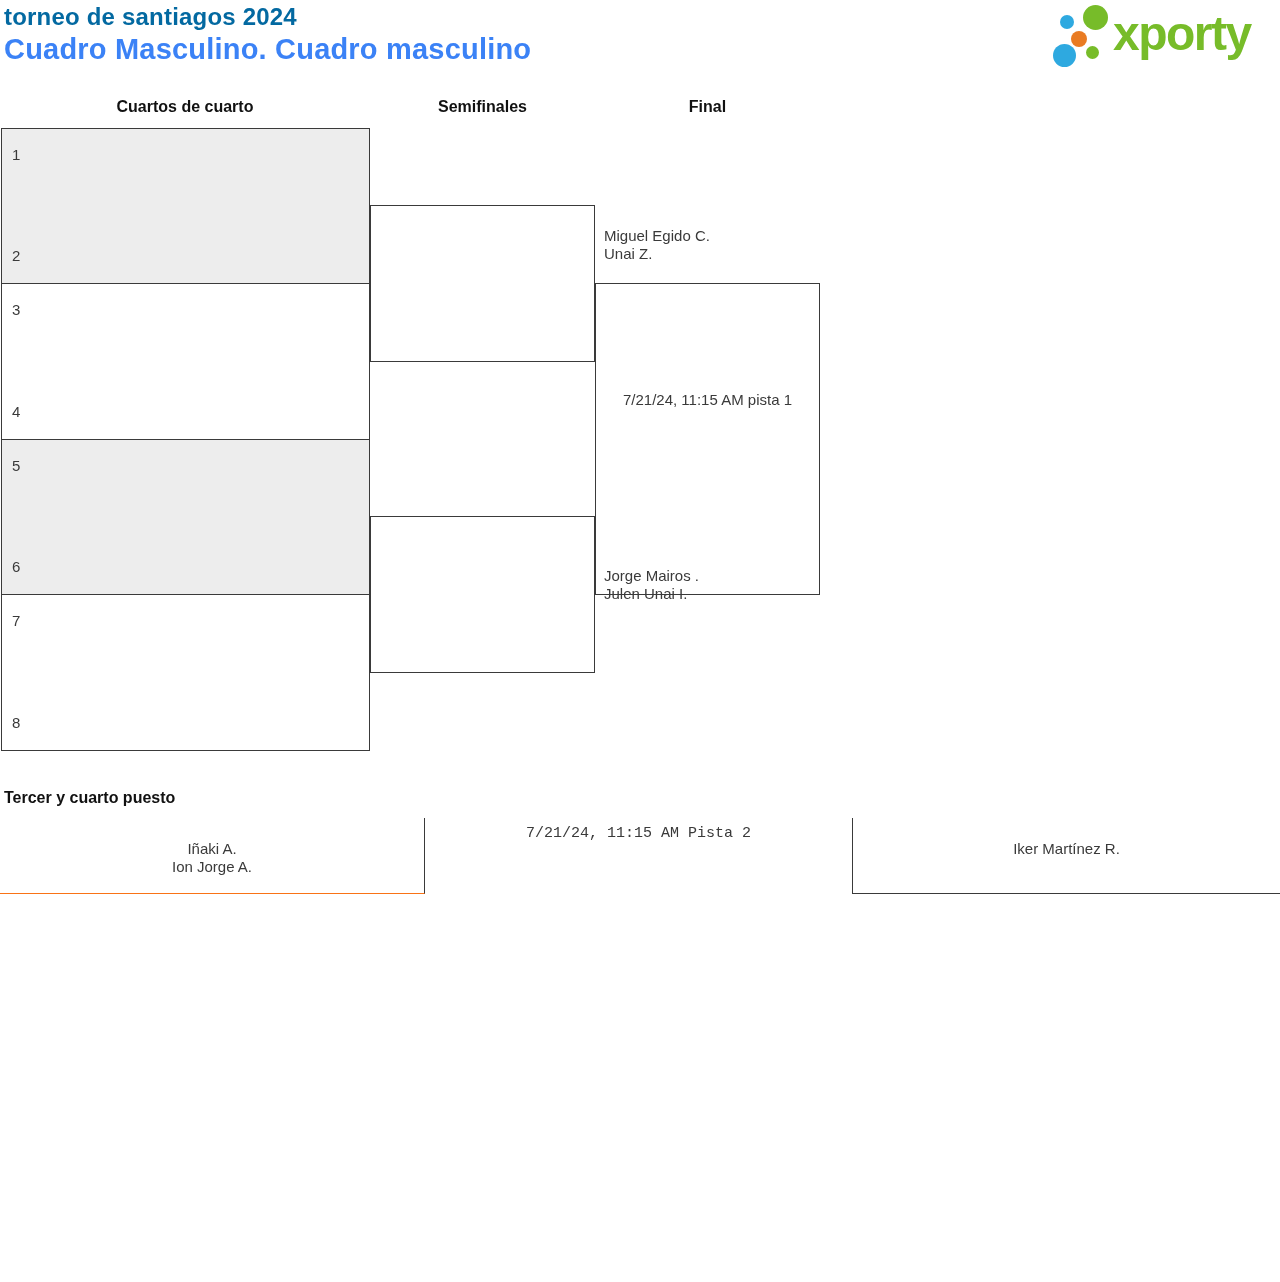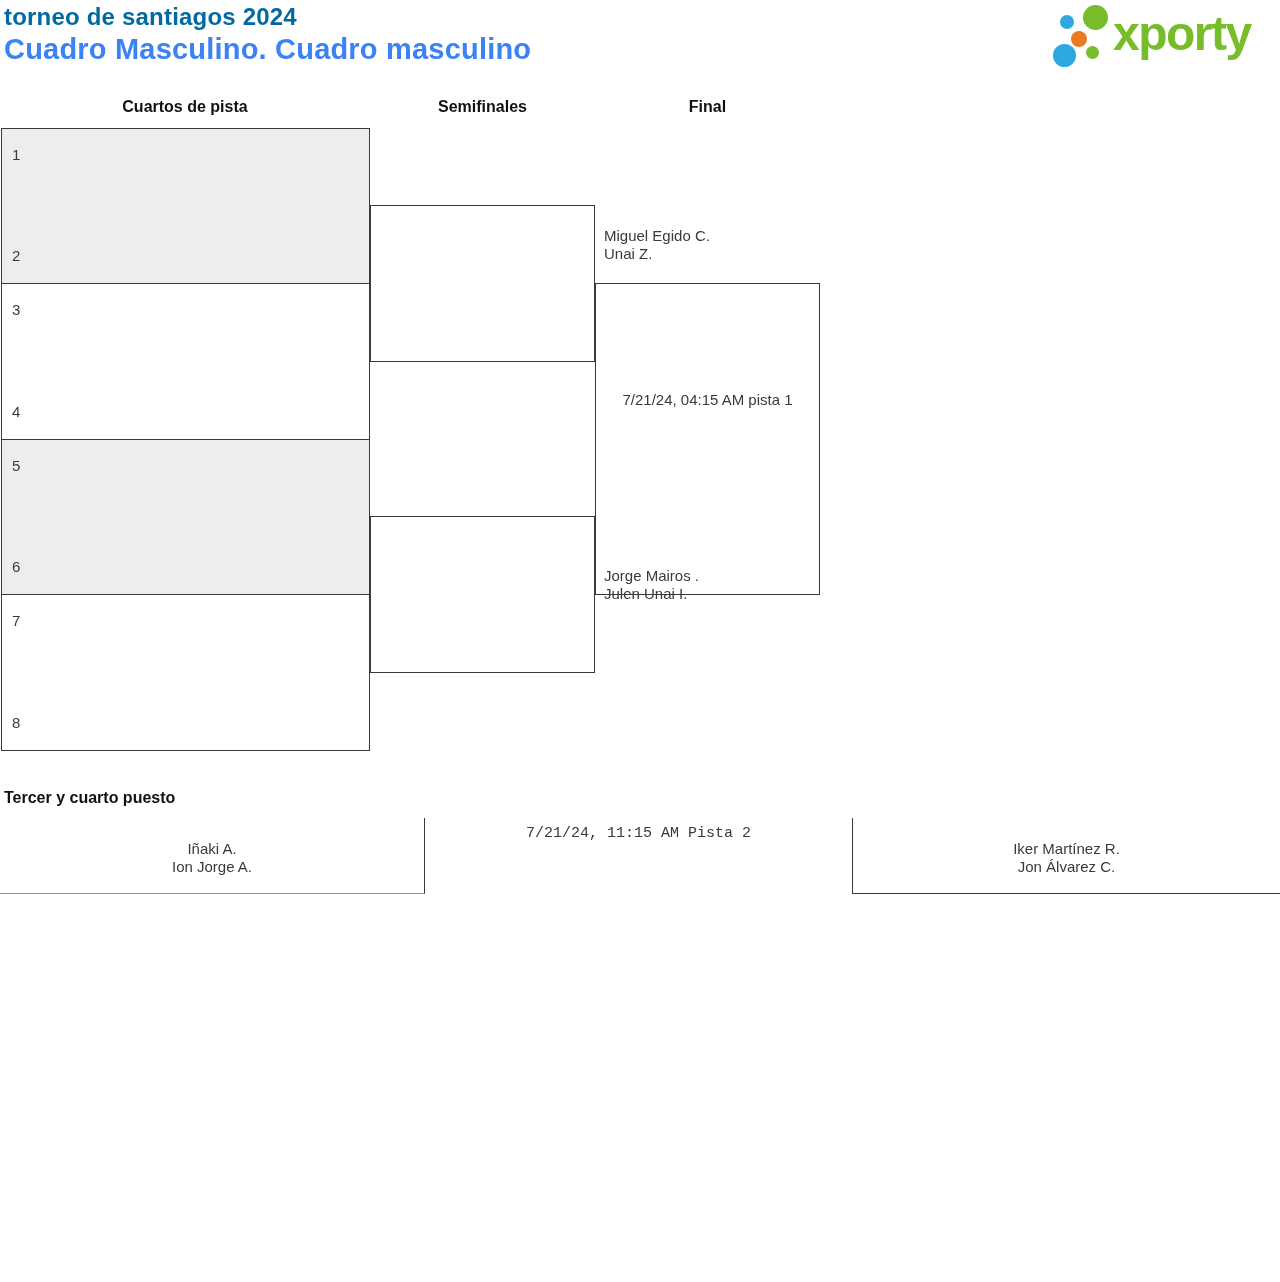--- a/index.html
+++ b/index.html
@@ -122,21 +122,21 @@
 
 <div class="abs logo">
   <span class="dot dot-blue-small" style="background: rgb(46, 169, 224);"></span>
   <span class="dot dot-green-large" style="background: rgb(119, 188, 41);"></span>
   <span class="dot dot-orange" style="background: rgb(233, 123, 34);"></span>
   <span class="dot dot-blue-large" style="background: rgb(46, 169, 224);"></span>
   <span class="dot dot-green-small" style="background: rgb(119, 188, 41);"></span>
   <span class="logo-text" style="color: rgb(119, 188, 41);">xporty</span>
 </div>
 
-<div class="abs round-header rh-quarters">Cuartos de pista</div>
+<div class="abs round-header rh-quarters">Cuartos de cuarto</div>
 <div class="abs round-header rh-semis">Semifinales</div>
 <div class="abs round-header rh-final">Final</div>
 
 <div class="abs match qf qf-1 qf-shaded">
   <span class="slot-num slot-top">1</span>
   <span class="slot-num slot-bottom">2</span>
 </div>
 <div class="abs match qf qf-2">
   <span class="slot-num slot-top">3</span>
   <span class="slot-num slot-bottom">4</span>
@@ -156,31 +156,30 @@
 <div class="abs match final-match"></div>
 
 <div class="abs team-label team-label-top">
   <div>Miguel Egido C.</div>
   <div>Unai Z.</div>
 </div>
 <div class="abs team-label team-label-bottom">
   <div>Jorge Mairos .</div>
   <div>Julen Unai I.</div>
 </div>
-<div class="abs final-schedule">7/21/24, 04:15 AM pista 1</div>
+<div class="abs final-schedule">7/21/24, 11:15 AM pista 1</div>
 
 <div class="abs third-heading">Tercer y cuarto puesto</div>
 
 <div class="abs tp-box-left">
   <div class="tp-team">
     <div>Iñaki A.</div>
     <div>Ion Jorge A.</div>
   </div>
 </div>
 
 <div class="abs tp-schedule">7/21/24, 11:15 AM Pista 2</div>
 
 <div class="abs tp-box-right">
   <div class="tp-team">
     <div>Iker Martínez R.</div>
-    <div>Jon Álvarez C.</div>
   </div>
 </div>
 
 </body></html>

